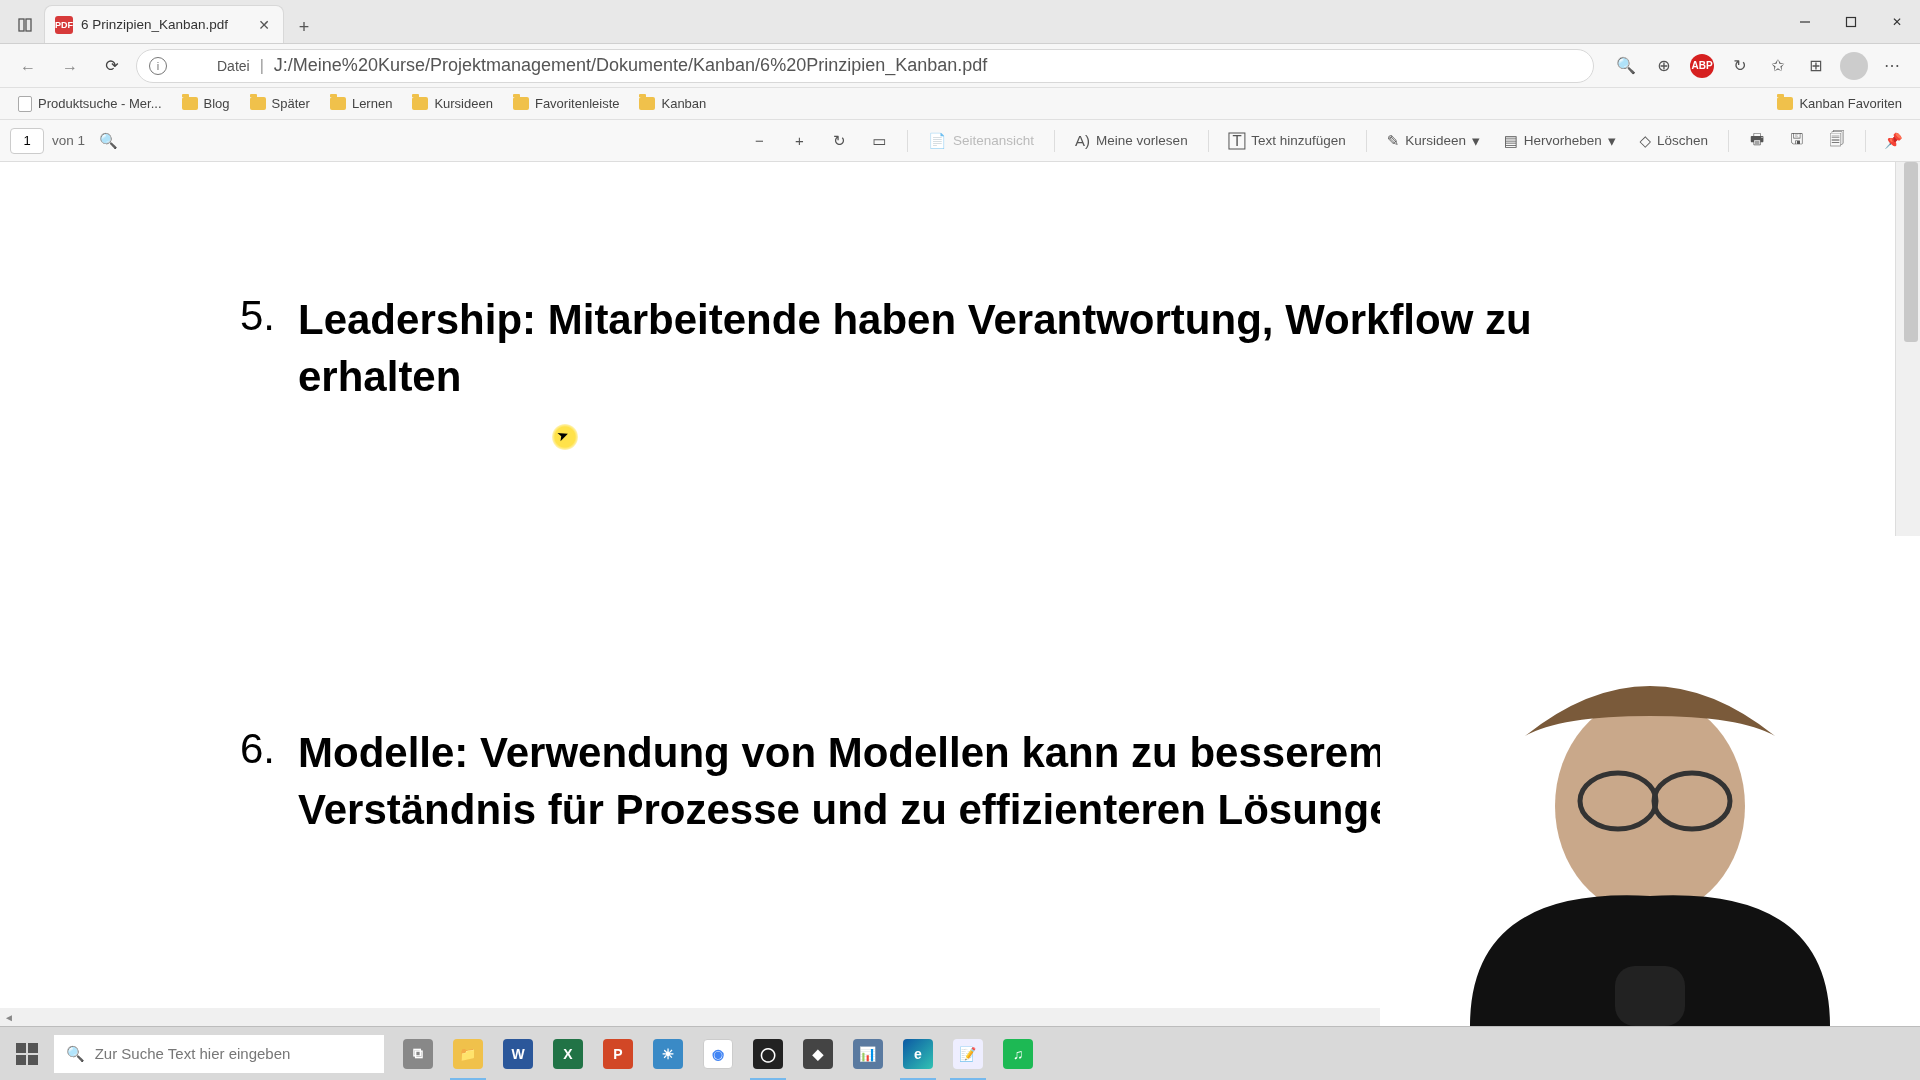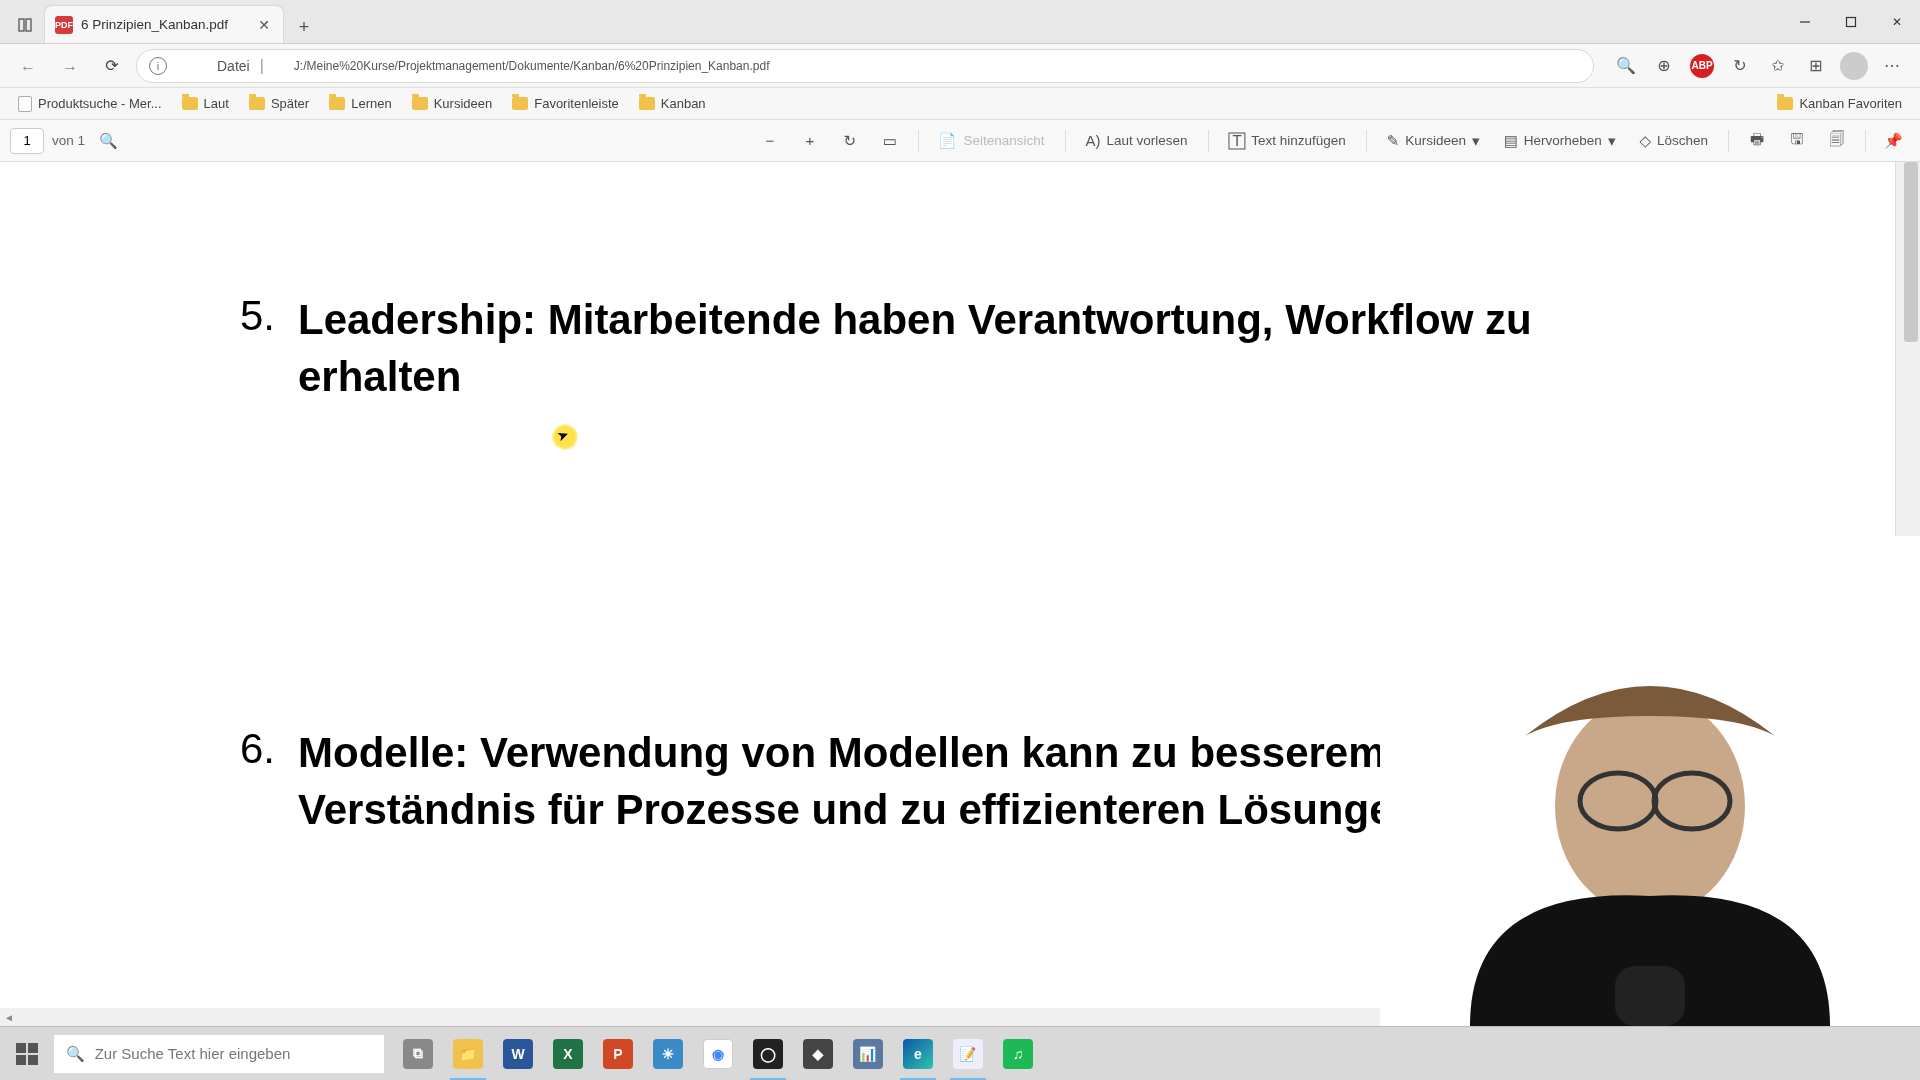--- a/index.html
+++ b/index.html
@@ -19,21 +19,21 @@
 .titlebar .win-btn { width: 46px; height: 36px; display: flex; align-items: center; justify-content: center; color: #333; font-size: 12px; }
 
 
 .addrrow { height: 44px; background: #f7f7f7; display: flex; align-items: center; padding: 0 10px; gap: 6px; border-bottom: 1px solid #e0e0e0; }
 .addrrow .nav-btn { width: 36px; height: 36px; display: flex; align-items: center; justify-content: center; color: #888; border-radius: 6px; font-size: 16px; }
 .addrrow .nav-btn.enabled { color: #444; }
 .addrrow .omnibox { flex: 1; height: 34px; background: #fff; border: 1px solid #d8d8d8; border-radius: 20px; display: flex; align-items: center; padding: 0 12px; gap: 10px; }
 .addrrow .omnibox .info-icon { width: 18px; height: 18px; border: 1.5px solid #777; border-radius: 50%; display: flex; align-items: center; justify-content: center; font-size: 11px; color: #777; }
 .addrrow .omnibox .url-prefix { font-size: 14px; color: #555; margin-left: 40px; }
 .addrrow .omnibox .url-sep { color: #999; }
-.addrrow .omnibox .url-path { font-size: 12px; color: #555; flex: 1; white-space: nowrap; overflow: hidden; margin-left: 20px; }
+.addrrow .omnibox .url-path { font-size: 18px; color: #555; flex: 1; white-space: nowrap; overflow: hidden; }
 .addrrow .right-icons { display: flex; gap: 2px; margin-left: 8px; }
 .addrrow .ext-badge { width: 24px; height: 24px; background: #d62020; border-radius: 50%; display: flex; align-items: center; justify-content: center; color: #fff; font-size: 10px; font-weight: bold; }
 .addrrow .ricon { width: 36px; height: 36px; display: flex; align-items: center; justify-content: center; color: #555; font-size: 16px; border-radius: 6px; }
 .addrrow .avatar { width: 28px; height: 28px; background: #ccc; border-radius: 50%; }
 
 
 .bmbar { height: 32px; background: #f7f7f7; display: flex; align-items: center; padding: 0 10px; gap: 4px; border-bottom: 1px solid #e0e0e0; font-size: 13px; }
 .bmbar .bm { display: flex; align-items: center; gap: 6px; padding: 4px 8px; border-radius: 4px; color: #444; white-space: nowrap; }
 .bmbar .bm .folder-icon { width: 16px; height: 13px; background: #f0c14b; border-radius: 2px; position: relative; }
 .bmbar .bm .folder-icon::before { content: ""; position: absolute; top: -3px; left: 0; width: 7px; height: 3px; background: #f0c14b; border-radius: 1px 1px 0 0; }
@@ -150,21 +150,21 @@
   </div>
 </div>
 
 <div class="bmbar">
   <div class="bm page">
       <div class="folder-icon"></div>
       <span>Produktsuche - Mer...</span>
     </div>
   <div class="bm">
       <div class="folder-icon"></div>
-      <span>Laut</span>
+      <span>Blog</span>
     </div>
   <div class="bm">
       <div class="folder-icon"></div>
       <span>Später</span>
     </div>
   <div class="bm">
       <div class="folder-icon"></div>
       <span>Lernen</span>
     </div>
   <div class="bm">
@@ -208,21 +208,21 @@
       <span class="ticon">▭</span>
     </div>
   <div class="sep"></div>
   <div class="tbtn disabled">
       <span class="ticon">📄</span>
       <span>Seitenansicht</span>
     </div>
   <div class="sep"></div>
   <div class="tbtn">
       <span class="ticon">A)</span>
-      <span>Laut vorlesen</span>
+      <span>Meine vorlesen</span>
     </div>
   <div class="sep"></div>
   <div class="tbtn">
       <span class="ticon">🅃</span>
       <span>Text hinzufügen</span>
     </div>
   <div class="sep"></div>
   <div class="tbtn">
       <span class="ticon">✎</span>
       <span>Kursideen</span>

